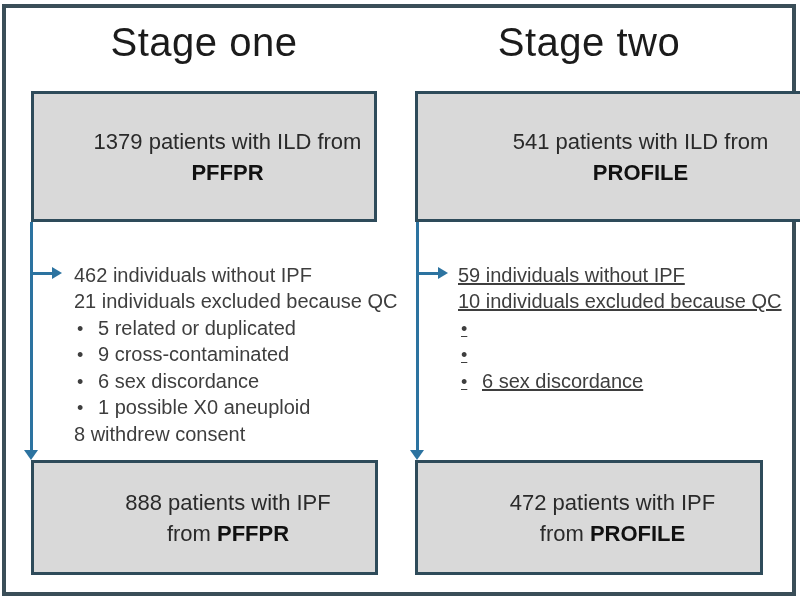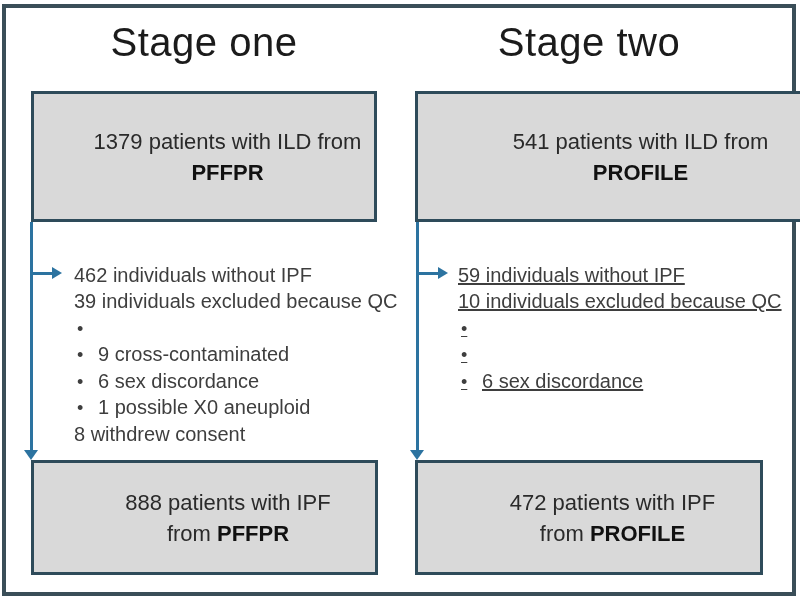--- a/index.html
+++ b/index.html
@@ -135,24 +135,25 @@
     <div class="vline c1-vline"></div>
     <div class="arrowhead-down c1-ah-down"></div>
     <div class="hline c1-hline"></div>
     <div class="arrowhead-right c1-ah-right"></div>
 
     <div class="excl-list c1-list">
       <div class="excl-line">
           <span>462 individuals without IPF</span>
         </div>
       <div class="excl-line">
-          <span>39 individuals excluded because QC</span>
-        </div>
-      <div class="excl-line">
-          <span class="bullet">•</span>
+          <span>21 individuals excluded because QC</span>
+        </div>
+      <div class="excl-line">
+          <span class="bullet">•</span>
+          <span>5 related or duplicated</span>
         </div>
       <div class="excl-line">
           <span class="bullet">•</span>
           <span>9 cross-contaminated</span>
         </div>
       <div class="excl-line">
           <span class="bullet">•</span>
           <span>6 sex discordance</span>
         </div>
       <div class="excl-line">

